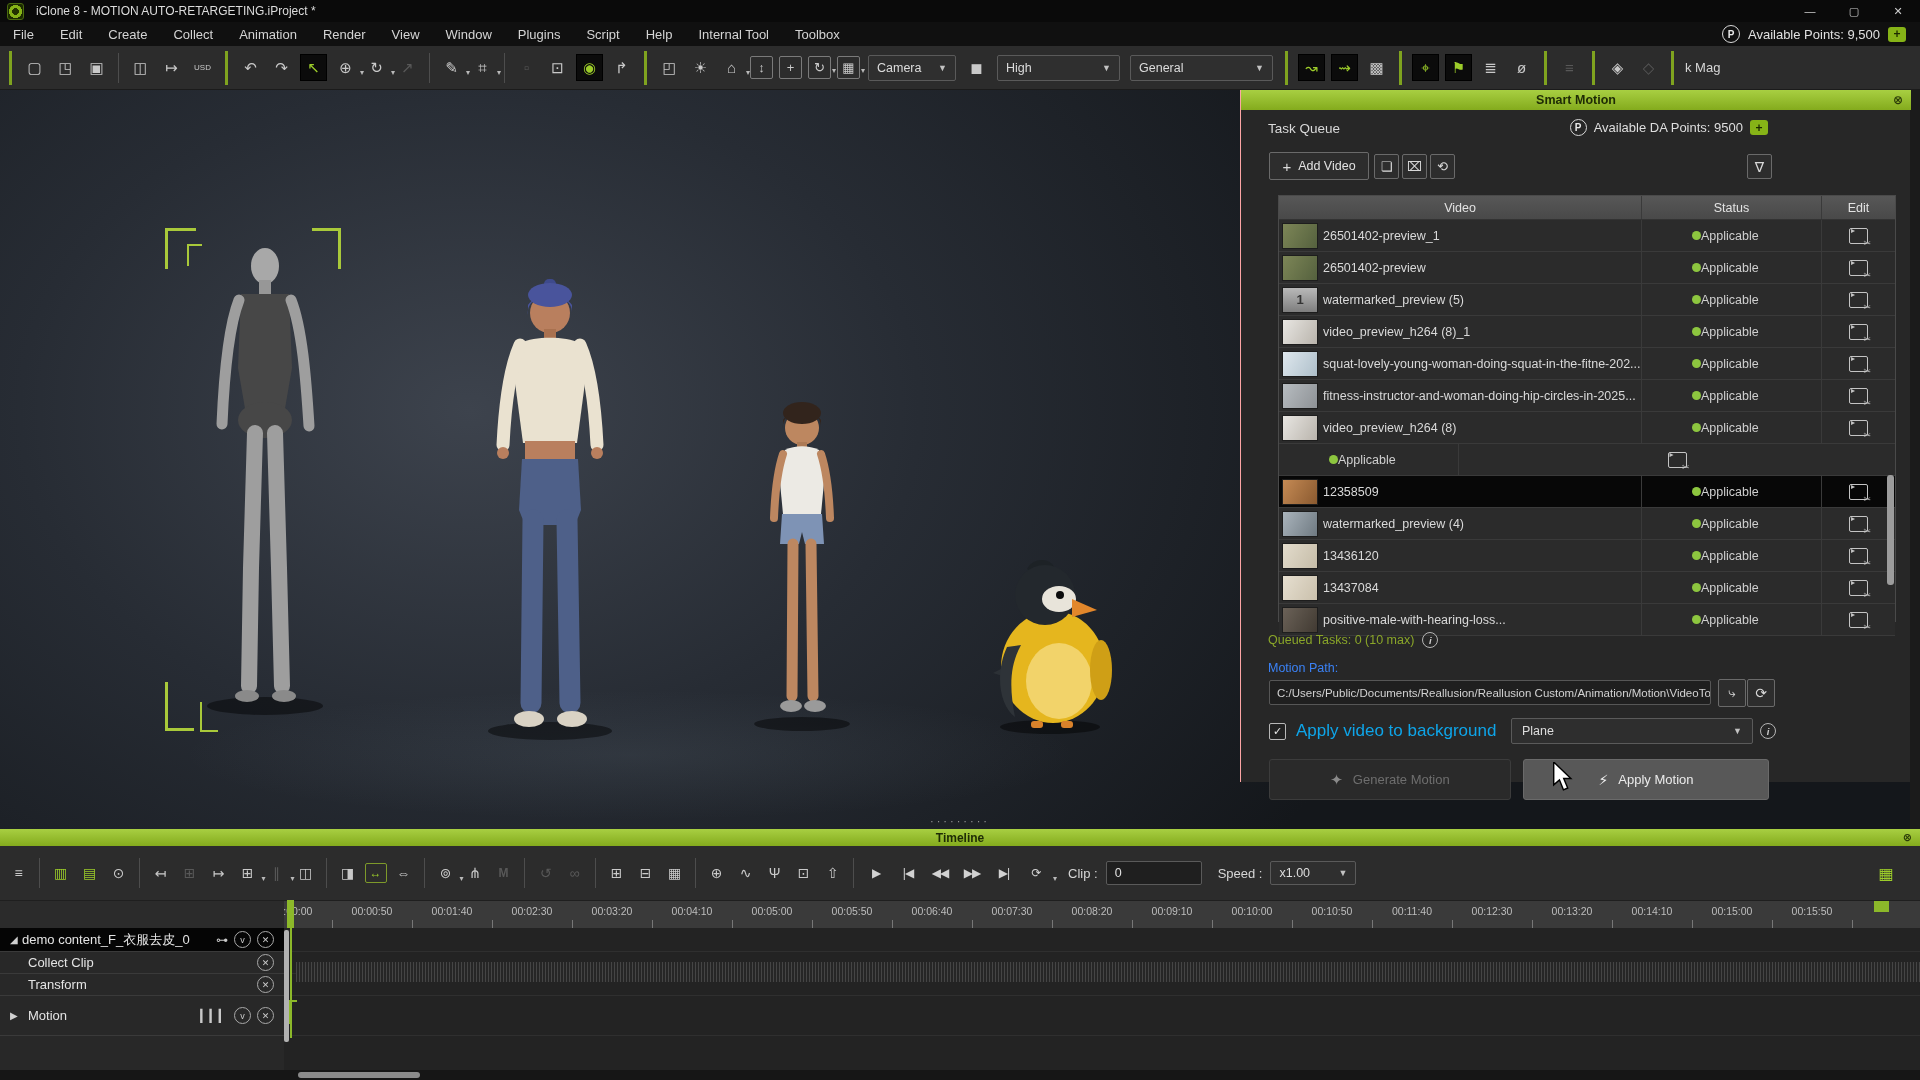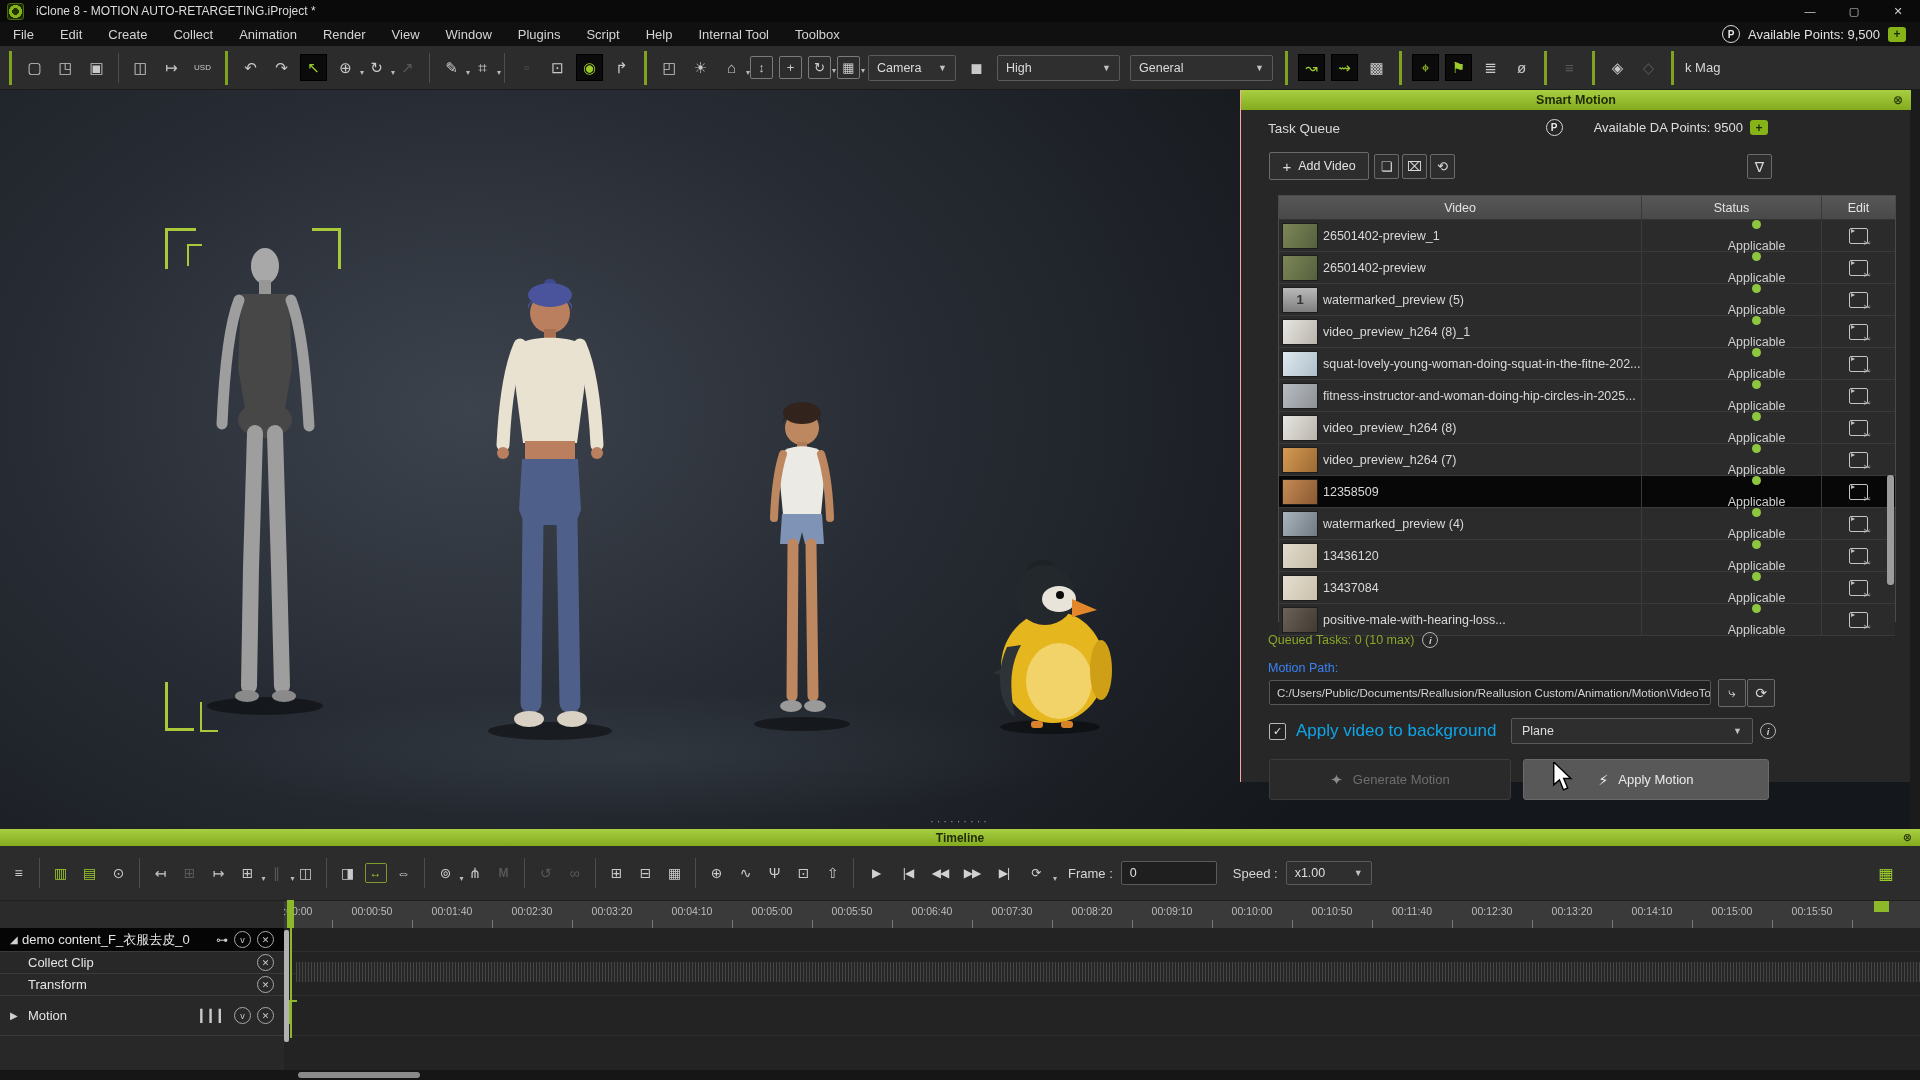--- a/index.html
+++ b/index.html
@@ -47,41 +47,41 @@
   #dots-handle{left:905px;top:725px;width:110px;text-align:center;color:#9a9a9a;font-size:11px;letter-spacing:3px;}
   #cursor{left:1552px;top:762px;}
 
   
   #smart-panel{left:1240px;top:90px;width:670px;height:692px;background:#272727;border-left:1px solid #fca5a5;box-sizing:border-box;}
   #sm-header{left:0;top:0;width:670px;height:20px;background:linear-gradient(#a8cf42,#84ab1d);display:flex;align-items:center;justify-content:center;font-size:12.5px;font-weight:bold;color:#1e2b05;}
   #sm-close{position:absolute;right:8px;top:3px;font-size:12px;color:#2a3a08;}
   #sm-taskqueue{left:27px;top:31px;font-size:13.5px;color:#d9d9d9;}
   #sm-dapoints{right:142px;top:29px;display:flex;align-items:center;gap:7px;}
   #sm-dapoints .pcirc{width:15px;height:15px;border-width:1px;}
-  #sm-dapoints-label{font-size:13px;color:#dedede;margin-left:24px;}
+  #sm-dapoints-label{font-size:13px;color:#dedede;}
   #addvideo-btn{left:28px;top:62px;width:98px;height:26px;border:1px solid #6a6a6a;border-radius:2px;display:flex;align-items:center;justify-content:center;gap:7px;font-size:12.5px;color:#e2e2e2;background:#2d2d2d;}
   #addvideo-btn .plus{font-size:15px;color:#dcdcdc;}
   .sm-ibtn{width:23px;height:23px;border:1px solid #6a6a6a;border-radius:2px;background:#2d2d2d;display:flex;align-items:center;justify-content:center;font-size:13px;color:#d8d8d8;}
   #dup-btn{left:133px;top:64px;}
   #del-btn{left:161px;top:64px;}
   #sync-btn{left:189px;top:64px;}
   #filter-btn{left:506px;top:64px;font-size:14px;}
 
   #sm-table{left:37px;top:105px;width:618px;height:427px;border:1px solid #4a4a4a;background:#2b2b2b;box-sizing:border-box;}
   #sm-thead{display:flex;height:23px;background:linear-gradient(#575757,#494949);border-bottom:1px solid #333;}
   .thc{display:flex;align-items:center;justify-content:center;font-size:12.5px;font-weight:normal;color:#e3e3e3;box-sizing:border-box;}
   .thc.c1{width:363px;border-right:1px solid #3a3a3a;}
   .thc.c2{width:180px;border-right:1px solid #3a3a3a;}
   .thc.c3{flex:1;}
   .trow{display:flex;height:31px;border-bottom:1px solid #3a3a3a;align-items:center;background:#2b2b2b;}
   .trow.selected{background:#070707;}
   .tcell1{width:363px;display:flex;align-items:center;height:100%;border-right:1px solid #3a3a3a;box-sizing:border-box;}
   .thumb{width:34px;height:24px;margin:0 5px 0 3px;border:1px solid #1d1d1d;display:flex;align-items:center;justify-content:center;font-size:13px;font-weight:bold;color:#333;flex:0 0 auto;}
   .vname{font-size:12.5px;color:#d9d9d9;white-space:nowrap;overflow:hidden;}
-  .tcell2{width:180px;display:flex;align-items:center;height:100%;border-right:1px solid #3a3a3a;box-sizing:border-box;padding-left:50px;gap:10px;flex-direction:column;}
+  .tcell2{width:180px;display:flex;align-items:center;height:100%;border-right:1px solid #3a3a3a;box-sizing:border-box;padding-left:50px;}
   .sdot{width:9px;height:9px;border-radius:50%;background:#8dc63f;flex:0 0 auto;}
   .stext{font-size:12.5px;color:#cfcfcf;}
   .tcell3{flex:1;display:flex;align-items:center;justify-content:center;height:100%;}
   .editico{width:17px;height:14px;border:1px solid #c4c4c4;border-radius:2px;position:relative;}
   .editico::before{content:"▸";position:absolute;left:1px;top:-3px;font-size:8px;color:#c4c4c4;}
   .editico .sc{position:absolute;right:-4px;bottom:-5px;font-size:9px;color:#c4c4c4;}
   #sm-vscroll{left:646px;top:385px;width:7px;height:110px;background:#9c9c9c;border-radius:3px;}
 
   #sm-queued{left:27px;top:542px;font-size:12.5px;color:#8aa629;display:flex;align-items:center;gap:8px;}
   .infoc{width:14px;height:14px;border:1px solid #b5b5b5;border-radius:50%;color:#cfcfcf;font-size:9.5px;display:flex;align-items:center;justify-content:center;font-style:italic;font-weight:bold;}
@@ -474,26 +474,20 @@
             <span class="sdot"></span>
             <span class="stext">Applicable</span>
           </div>
           <div class="tcell3">
             <div class="editico">
                 <span class="sc">✂</span>
               </div>
           </div>
         </div>
           <div class="trow">
-          <div class="tcell1">
-            <div class="thumb" style="background:linear-gradient(120deg,#d69a52,#9c6a34)">
-                <span></span>
-              </div>
-            <span class="vname">video_preview_h264 (7)</span>
-          </div>
           <div class="tcell2">
             <span class="sdot"></span>
             <span class="stext">Applicable</span>
           </div>
           <div class="tcell3">
             <div class="editico">
                 <span class="sc">✂</span>
               </div>
           </div>
         </div>
@@ -664,21 +658,21 @@
       </div>
     <div style="display:flex;align-items:center">
 
     <span class="tr-btn">▶</span>
         <span class="tr-btn">|◀</span>
         <span class="tr-btn">◀◀</span>
         <span class="tr-btn">▶▶</span>
         <span class="tr-btn">▶|</span>
         <span class="tr-btn dd">⟳</span>
       </div>
-    <span id="frame-label">Frame :</span>
+    <span id="frame-label">Clip :</span>
     <input id="frame-input" value="0" style="">
     <span id="speed-label">Speed :</span>
     <div id="speed-select">
       <span>x1.00</span>
       <span class="car">▼</span>
     </div>
     <span id="tl-settings" class="tli">▦</span>
   </div>
 
   <div id="tl-ruler" class="abs">

